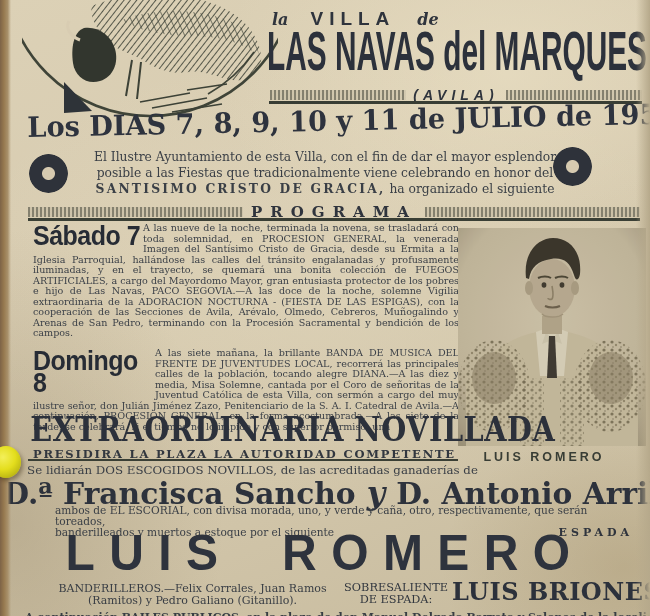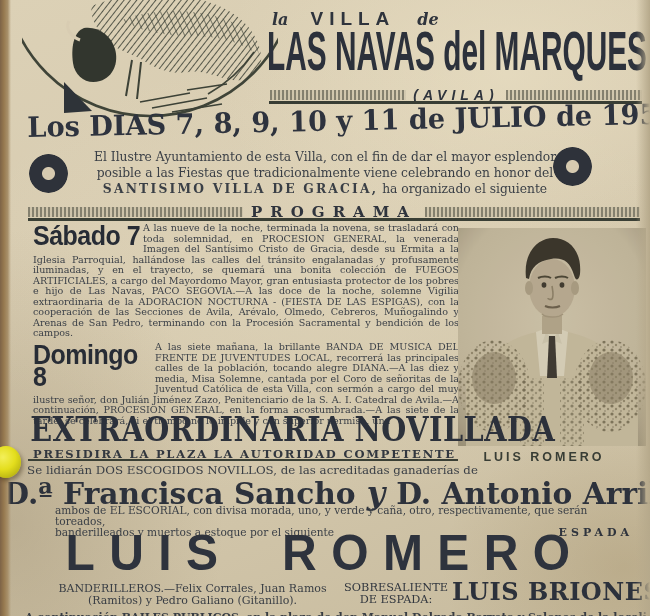--- a/index.html
+++ b/index.html
@@ -44,21 +44,21 @@
   #intro{left:88px;top:150px;width:474px;text-align:center;font-size:12.3px;line-height:15.6px;color:#3a3f46;}
   #intro .emph{letter-spacing:2.2px;font-weight:bold;}
   
   #programa-row{left:28px;top:203px;width:612px;display:flex;align-items:center;gap:8px;}
   #programa-row .bar{flex:1;height:10px;}
   #programa-label{font-weight:bold;font-size:15px;letter-spacing:8px;color:#2f343d;white-space:nowrap;}
   #programa-rule{left:28px;top:218px;width:612px;height:2.5px;background:#3a3f35;}
   
   #program-block{left:33px;top:223px;width:426px;}
   .prog-para{text-align:justify;font-size:9.6px;line-height:10.55px;color:#3c4148;}
-  .prog-para + .prog-para{margin-top:3px;}
+  .prog-para + .prog-para{margin-top:9px;}
   .day-label{float:left;width:110px;font-family:"Liberation Sans",sans-serif;font-weight:bold;
     font-size:25px;line-height:21px;color:#272c35;transform:scaleY(1.08);transform-origin:left top;
     letter-spacing:-.5px;padding-top:1px;}
   
   #photo{left:458px;top:228px;width:188px;height:218px;}
   #photo-caption{left:458px;top:450px;width:172px;text-align:center;font-family:"Liberation Sans",sans-serif;
     font-weight:bold;font-size:12.5px;letter-spacing:3px;color:#383d35;}
   
   #extra-title{left:28px;top:410px;width:430px;text-align:center;font-weight:bold;font-size:29px;
     white-space:nowrap;transform:scale(.99,1.14);transform-origin:center top;color:#2c313b;letter-spacing:.5px;}
@@ -119,21 +119,21 @@
   <div class="abs" id="title-underline"></div>
 
   <div class="abs" id="dates-line">Los DIAS 7, 8, 9, 10 y 11 de JULIO de 1951</div>
 
   <div class="abs donut" id="donut-left"></div>
   <div class="abs donut" id="donut-right"></div>
 
   <div class="abs" id="intro">
     <div>El Ilustre Ayuntamiento de esta Villa, con el fin de dar el mayor esplendor</div>
     <div>posible a las Fiestas que tradicionalmente viene celebrando en honor del</div>
-    <div><span class="emph">SANTISIMO VILLA DE GRACIA,</span><span> ha organizado el siguiente</span></div>
+    <div><span class="emph">SANTISIMO CRISTO DE GRACIA,</span><span> ha organizado el siguiente</span></div>
   </div>
 
   <div class="abs" id="programa-row">
     <div class="bar stripes"></div>
     <div id="programa-label">PROGRAMA</div>
     <div class="bar stripes"></div>
   </div>
   <div class="abs" id="programa-rule"></div>
 
   <div class="abs" id="program-block">

